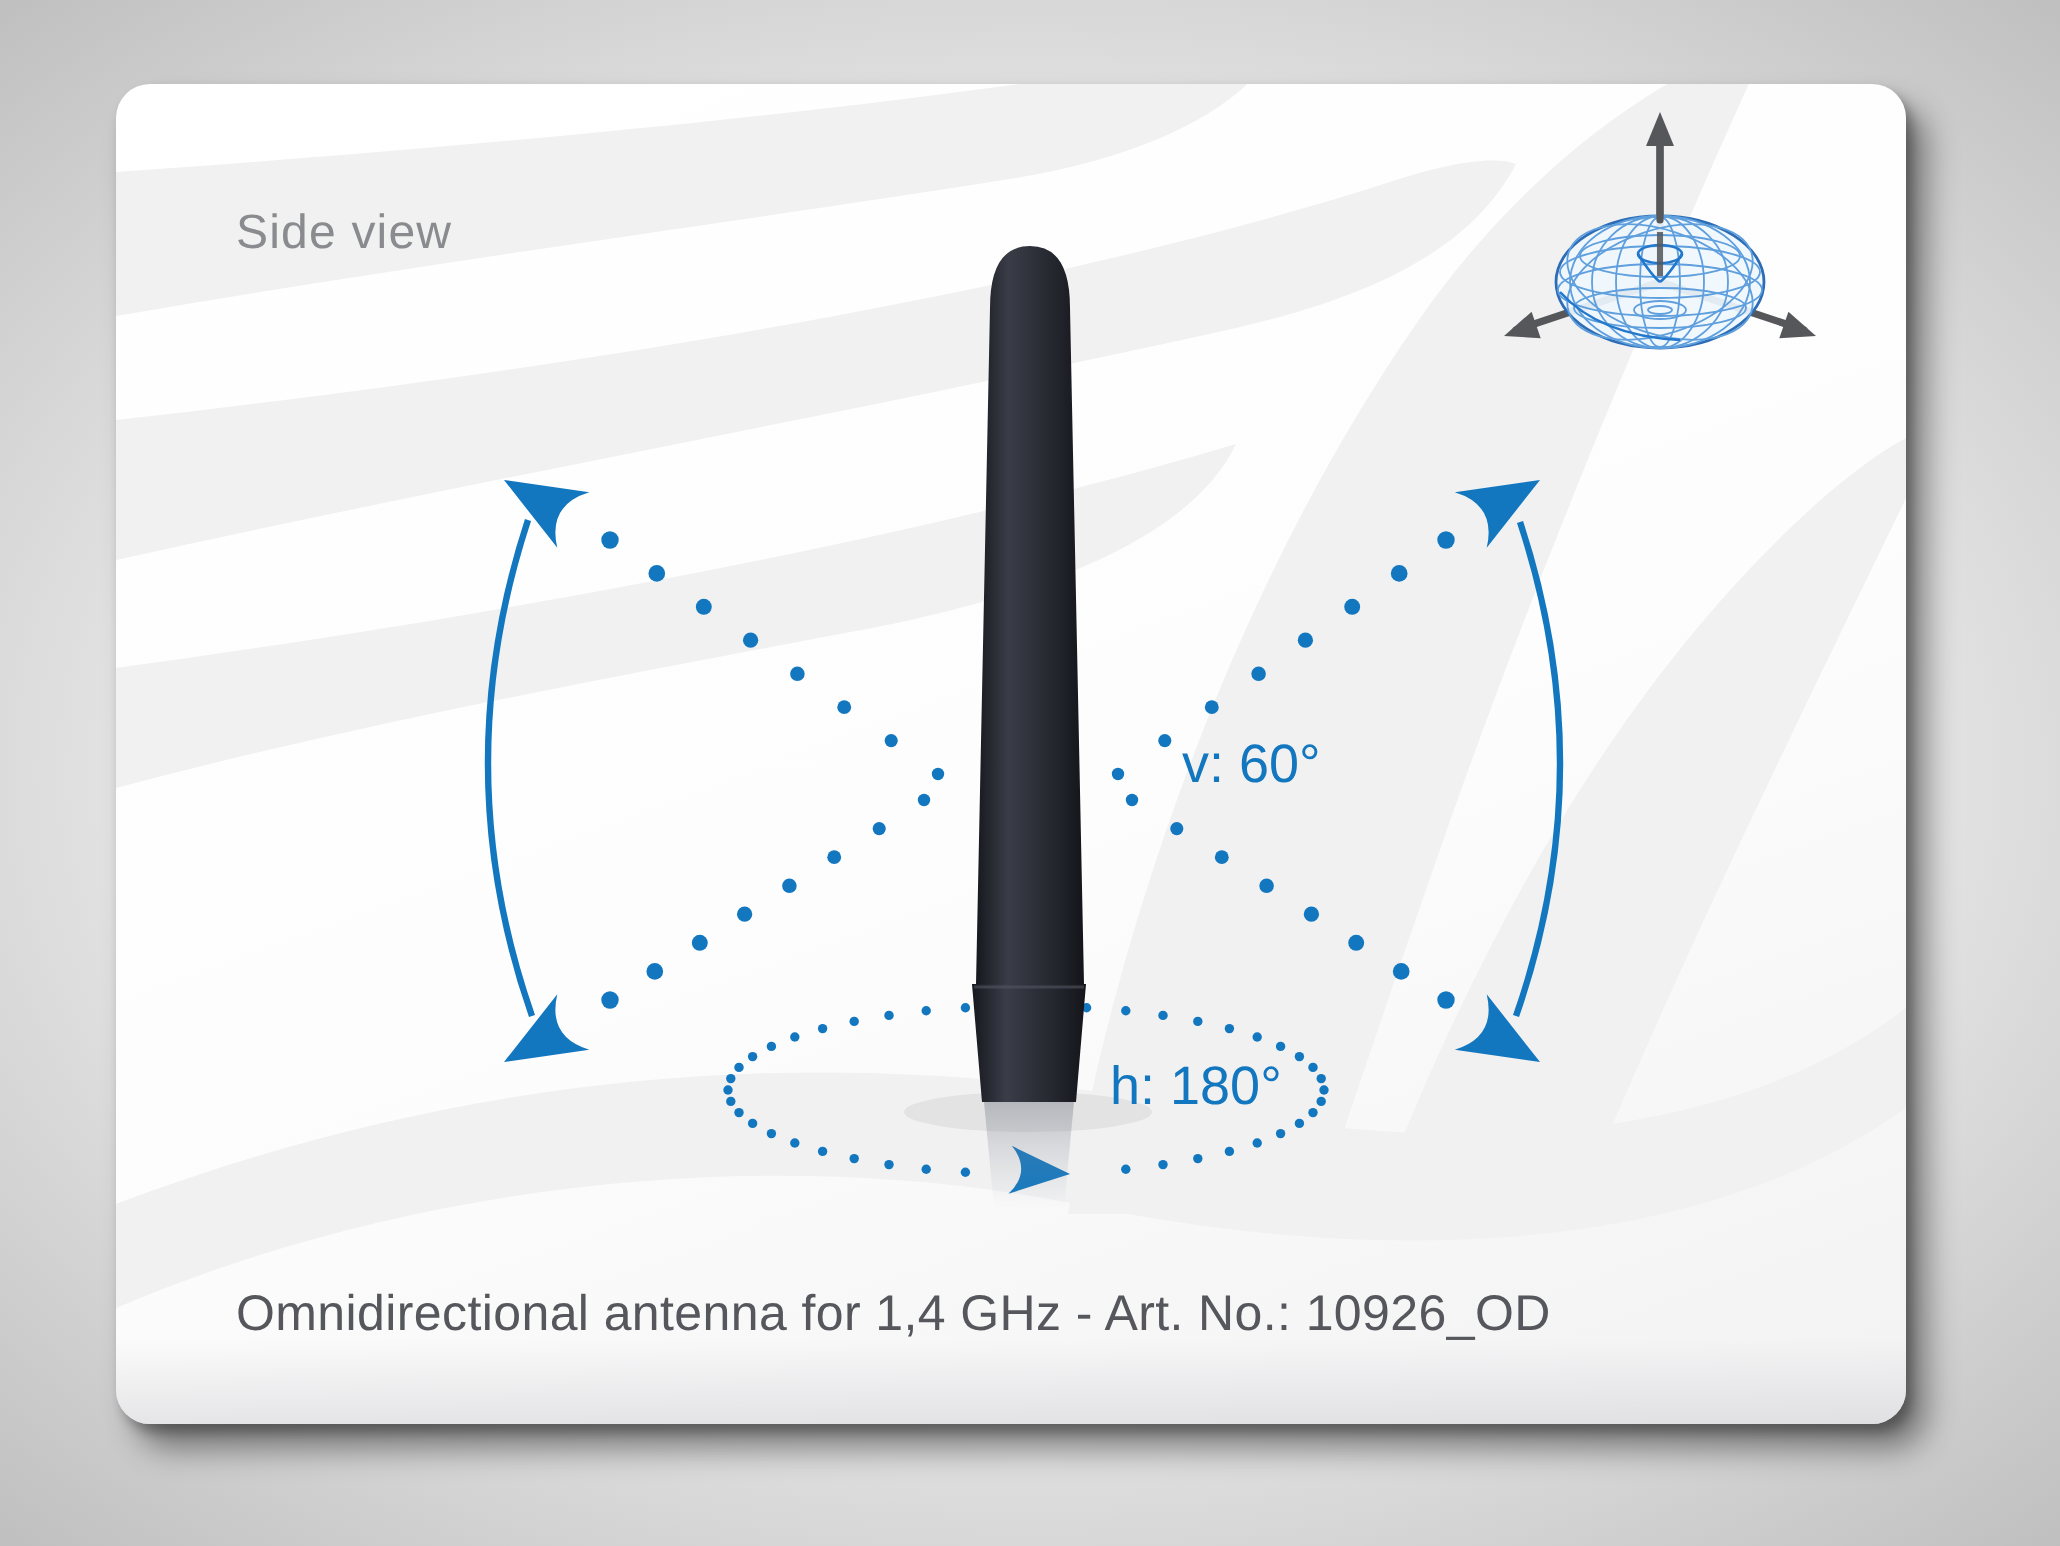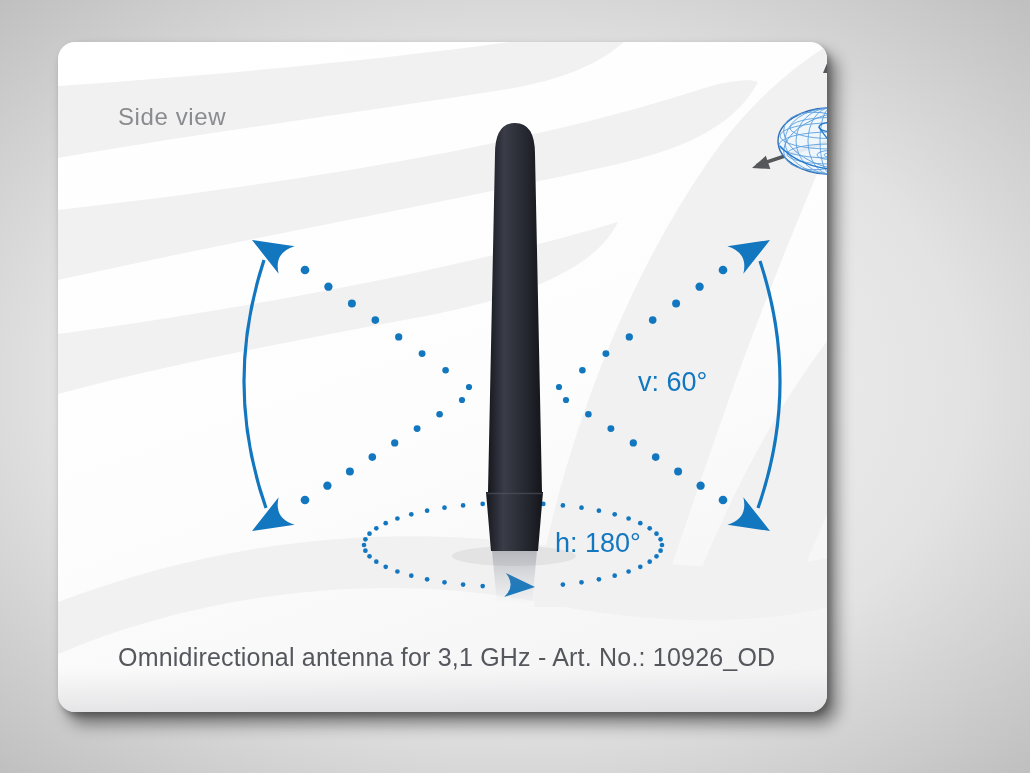--- a/index.html
+++ b/index.html
@@ -14,29 +14,29 @@
   html,body{margin:0;padding:0;}
   body{
     width:1030px;height:773px;overflow:hidden;
     font-family:"Liberation Sans", sans-serif;
   }
   .stage{
     position:relative;width:1030px;height:773px;
     background:radial-gradient(115% 108% at 50% 50%, #f6f6f6 0%, #e3e3e3 38%, #b9b9b9 68%, #8a8a8a 84%, #3f3f3f 100%);
   }
   .card{
-    position:absolute;left:58px;top:42px;width:769px;height:670px;
+    position:absolute;left:58px;top:42px;width:895px;height:670px;
     border-radius:17px;overflow:hidden;
     background:linear-gradient(160deg,#ffffff 0%,#fdfdfd 55%,#f2f2f3 100%);
     box-shadow:10px 12px 16px rgba(0,0,0,0.45), 3px 4px 6px rgba(0,0,0,0.28);
   }
   .art{position:absolute;left:0;top:0;width:895px;height:670px;display:block;}
   .label{position:absolute;white-space:nowrap;}
   .side-view{left:60px;top:61px;font-size:24px;letter-spacing:0.6px;color:var(--muted);}
-  .v-label{left:580px;top:325px;font-size:27px;color:var(--accent);}
+  .v-label{left:533px;top:325px;font-size:27px;color:var(--accent);}
   .h-label{left:497px;top:486px;font-size:27px;color:var(--accent);}
   .caption{left:60px;top:601px;font-size:25px;letter-spacing:0.2px;color:var(--text);}
   
   .wm{fill:var(--wm);}
   .arc{stroke:var(--accent);stroke-width:3.2;fill:none;}
   .ah{fill:var(--accent);}
   .axis-line{stroke:var(--axis);stroke-width:3.6;fill:none;stroke-linecap:round;}
   .axh{fill:var(--axis);}
   .mesh{stroke:#5f9fdd;stroke-width:0.9;fill:none;}
   .meshd{stroke:#2478cc;stroke-width:1.3;fill:none;}
@@ -204,15 +204,15 @@
         <use href="#axh" class="axh" transform="translate(694,126) rotate(161)"></use>
         <use href="#axh" class="axh" transform="translate(850,126) rotate(19)"></use>
       </g>
 
       <rect x="0" y="628" width="895" height="42" fill="url(#bottomFade)"></rect>
     </svg>
 
     <div class="label side-view">Side view</div>
     <div class="label v-label">v: 60°</div>
     <div class="label h-label">h: 180°</div>
-    <div class="label caption">Omnidirectional antenna for 3,1 GHz - Art. No.: 10926_OD</div>
+    <div class="label caption">Omnidirectional antenna for 1,4 GHz - Art. No.: 10926_OD</div>
   </div>
 </div>
 
 </body></html>

